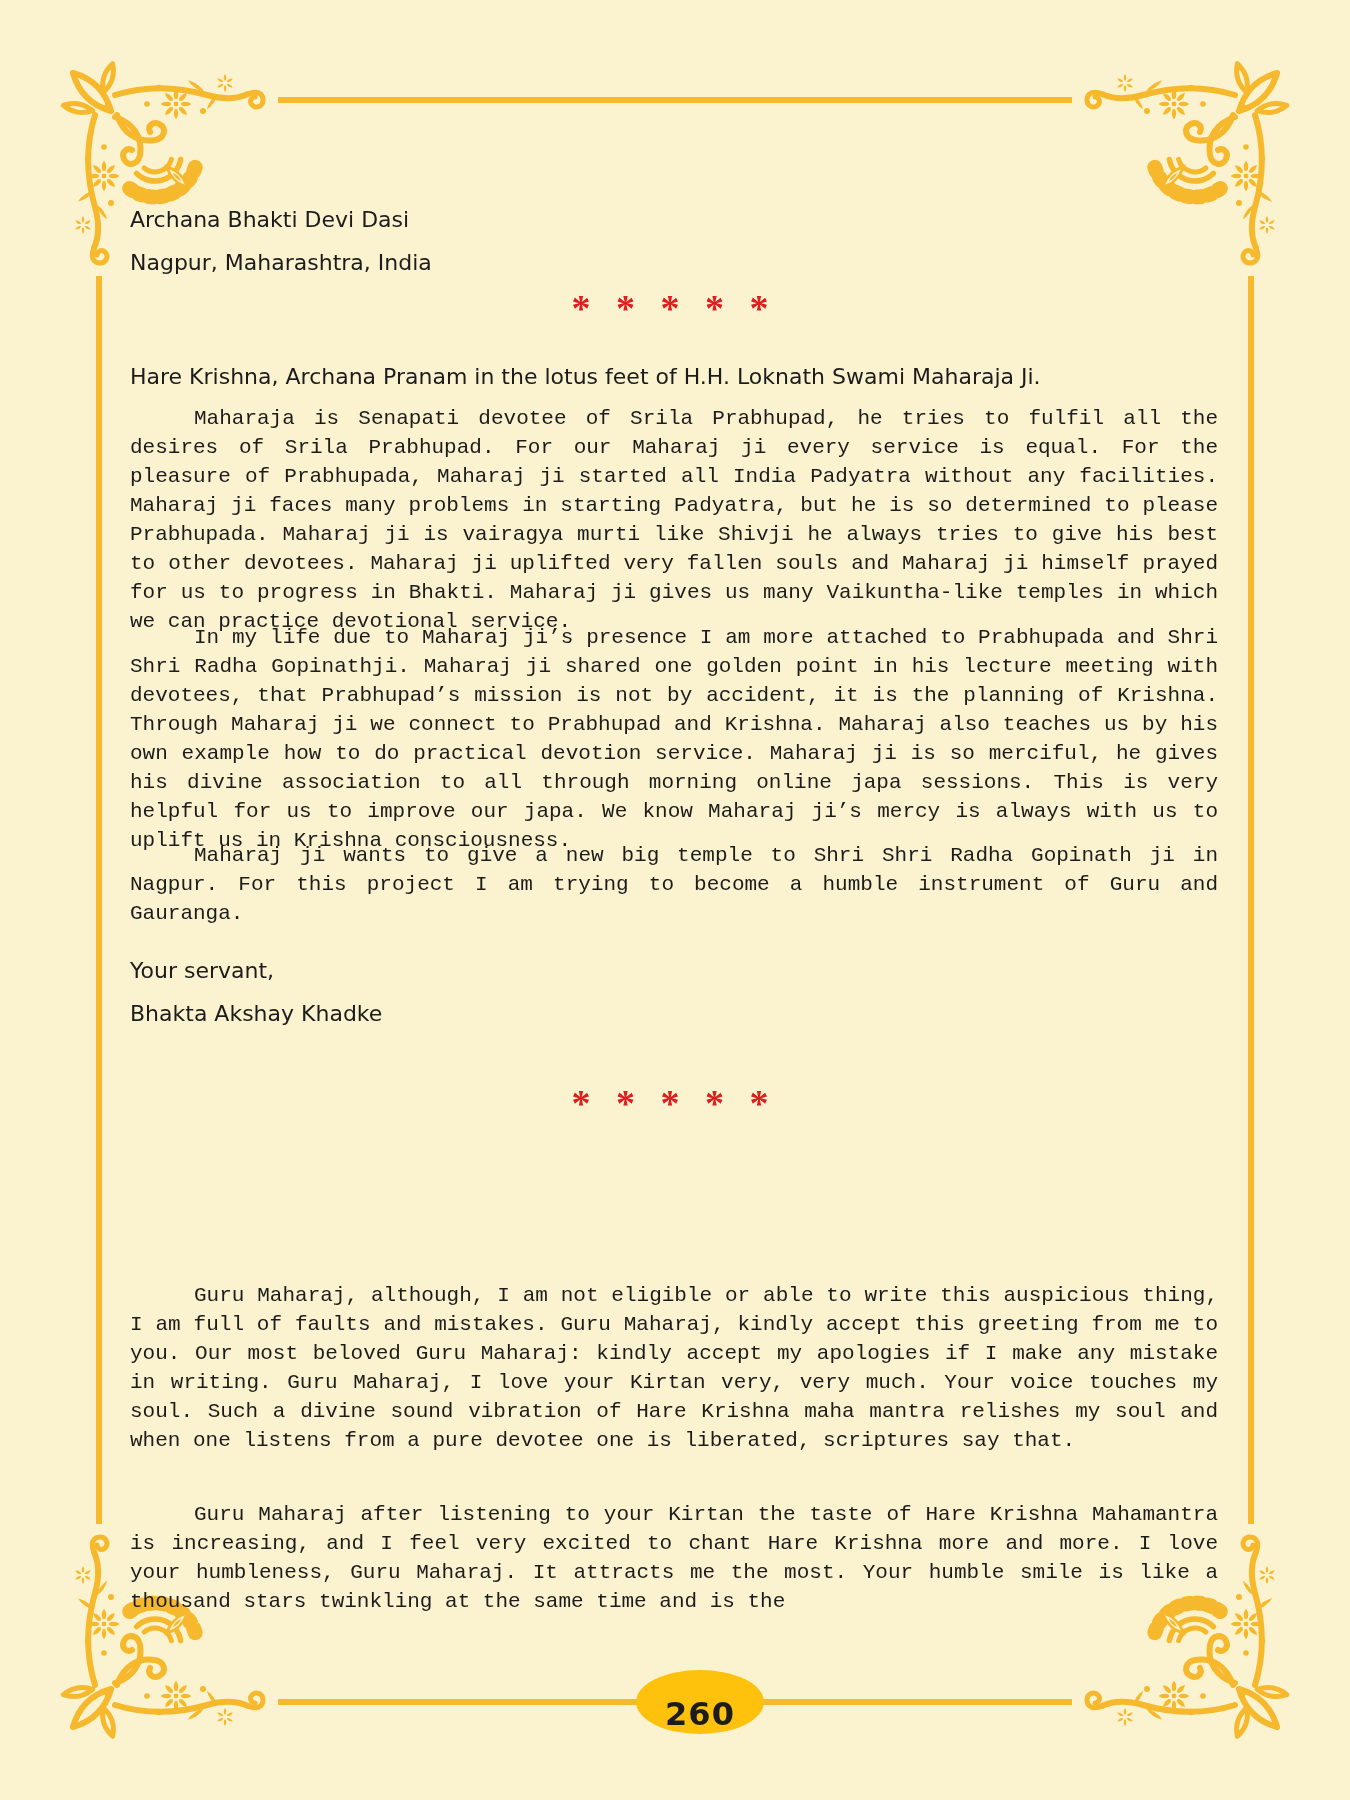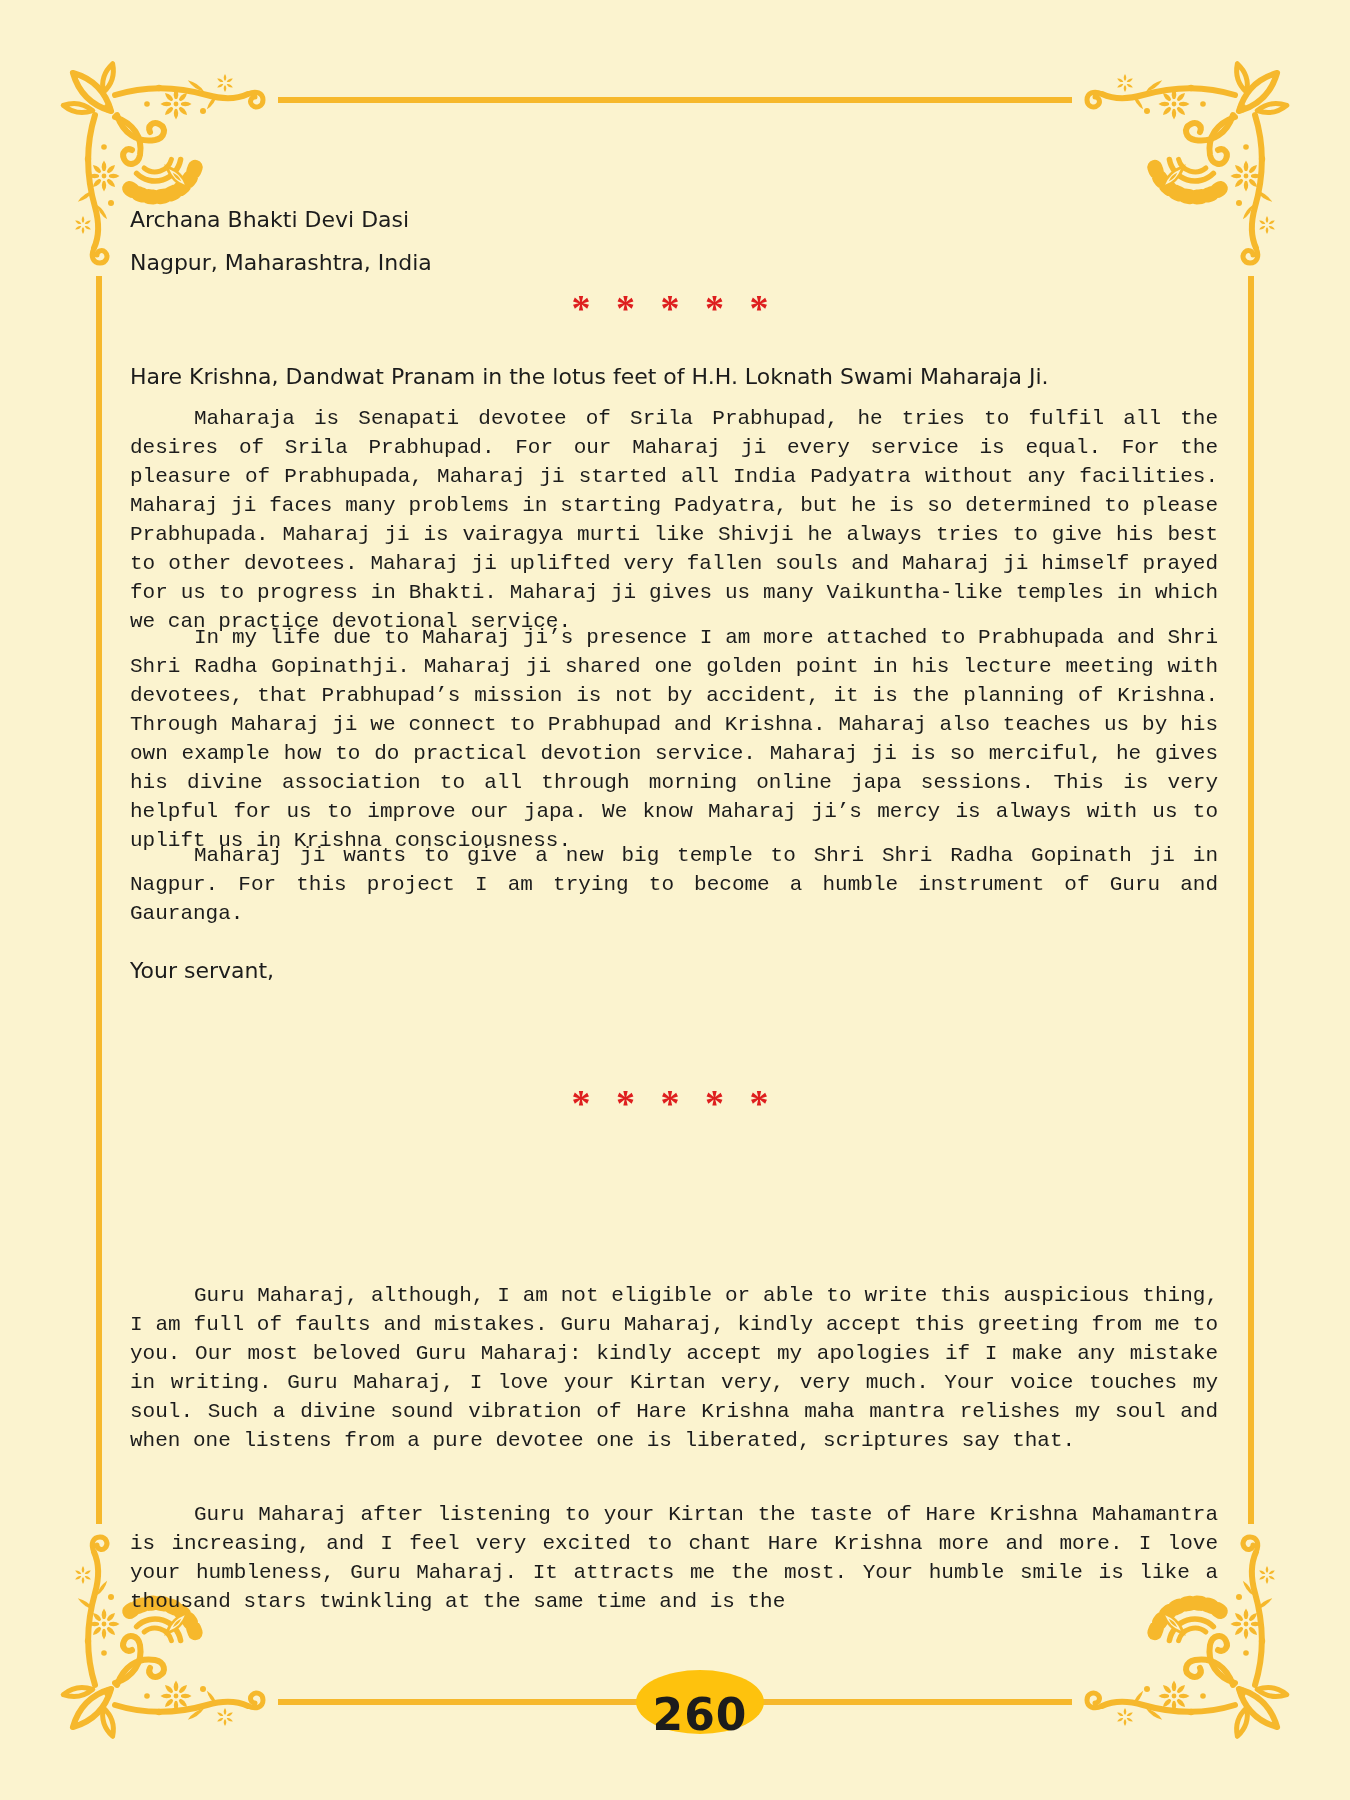--- a/index.html
+++ b/index.html
@@ -32,21 +32,21 @@
     font-family:"Liberation Serif", serif;font-weight:bold;
     font-size:38px;line-height:38px;letter-spacing:8px;
   }
   
   .page-badge{
     position:absolute;left:636px;top:1670px;width:128px;height:64px;
     background:#FEC20D;border-radius:50%;
     display:flex;align-items:center;justify-content:center;
     z-index:3;
   }
-  .page-badge span{font-size:44px;font-weight:600;color:#1C1C1C;letter-spacing:1px;margin-top:24px;}
+  .page-badge span{font-size:32px;font-weight:600;color:#1C1C1C;letter-spacing:1px;margin-top:24px;}
 </style>
 </head>
 <body>
 
 <svg width="0" height="0" style="position:absolute" aria-hidden="true">
   <defs>
     <g id="daisy8">
       <g fill="#F6B82C">
         <path d="M0,-3 Q4,-8 0,-13.5 Q-4,-8 0,-3Z"></path>
         <path d="M0,-3 Q4,-8 0,-13.5 Q-4,-8 0,-3Z" transform="rotate(45)"></path>
@@ -136,26 +136,27 @@
     </svg>
   <svg class="orn br" viewBox="0 0 225 225">
       <use href="#cornerOrn"></use>
     </svg>
 
   <div class="tb" style="top:205px">Archana Bhakti Devi Dasi</div>
   <div class="tb" style="top:248px">Nagpur, Maharashtra, India</div>
 
   <div class="sep" style="top:289px">* * * * *</div>
 
-  <div class="tb" style="top:362px">Hare Krishna, Dandwat Pranam in the lotus feet of H.H. Loknath Swami Maharaja Ji.</div>
+  <div class="tb" style="top:362px">Hare Krishna, Archana Pranam in the lotus feet of H.H. Loknath Swami Maharaja Ji.</div>
   <div class="tb para" style="top:404px">Maharaja is Senapati devotee of Srila Prabhupad, he tries to fulfil all the desires of Srila Prabhupad. For our Maharaj ji every service is equal. For the pleasure of Prabhupada, Maharaj ji started all India Padyatra without any facilities. Maharaj ji faces many problems in starting Padyatra, but he is so determined to please Prabhupada. Maharaj ji is vairagya murti like Shivji he always tries to give his best to other devotees. Maharaj ji uplifted very fallen souls and Maharaj ji himself prayed for us to progress in Bhakti. Maharaj ji gives us many Vaikuntha-like temples in which we can practice devotional service.</div>
   <div class="tb para" style="top:623px">In my life due to Maharaj ji’s presence I am more attached to Prabhupada and Shri Shri Radha Gopinathji. Maharaj ji shared one golden point in his lecture meeting with devotees, that Prabhupad’s mission is not by accident, it is the planning of Krishna. Through Maharaj ji we connect to Prabhupad and Krishna. Maharaj also teaches us by his own example how to do practical devotion service. Maharaj ji is so merciful, he gives his divine association to all through morning online japa sessions. This is very helpful for us to improve our japa. We know Maharaj ji’s mercy is always with us to uplift us in Krishna consciousness.</div>
   <div class="tb" style="top:956px">Your servant,</div>
 
   <div class="tb para" style="top:841px">Maharaj ji wants to give a new big temple to Shri Shri Radha Gopinath ji in Nagpur. For this project I am trying to become a humble instrument of Guru and Gauranga.</div>
+  <div class="tb" style="top:999px">Bhakta Akshay Khadke</div>
 
   <div class="sep" style="top:1084px">* * * * *</div>
 
   <div class="tb para" style="top:1281px">Guru Maharaj, although, I am not eligible or able to write this auspicious thing, I am full of faults and mistakes. Guru Maharaj, kindly accept this greeting from me to you. Our most beloved Guru Maharaj: kindly accept my apologies if I make any mistake in writing. Guru Maharaj, I love your Kirtan very, very much. Your voice touches my soul. Such a divine sound vibration of Hare Krishna maha mantra relishes my soul and when one listens from a pure devotee one is liberated, scriptures say that.</div>
   <div class="tb para" style="top:1500px">Guru Maharaj after listening to your Kirtan the taste of Hare Krishna Mahamantra is increasing, and I feel very excited to chant Hare Krishna more and more. I love your humbleness, Guru Maharaj.  It attracts me the most. Your humble smile is like a thousand stars twinkling at the same time and is the</div>
 
   <div class="page-badge">
     <span>260</span>
   </div>
 

